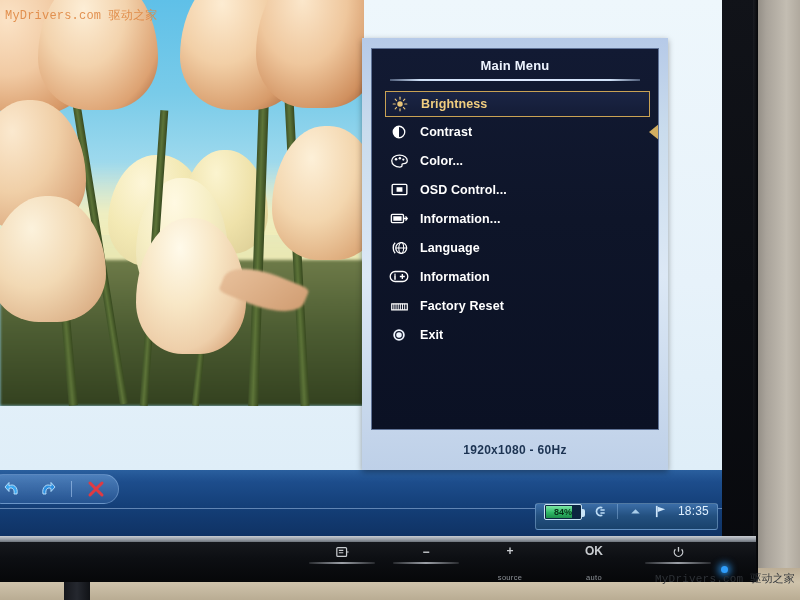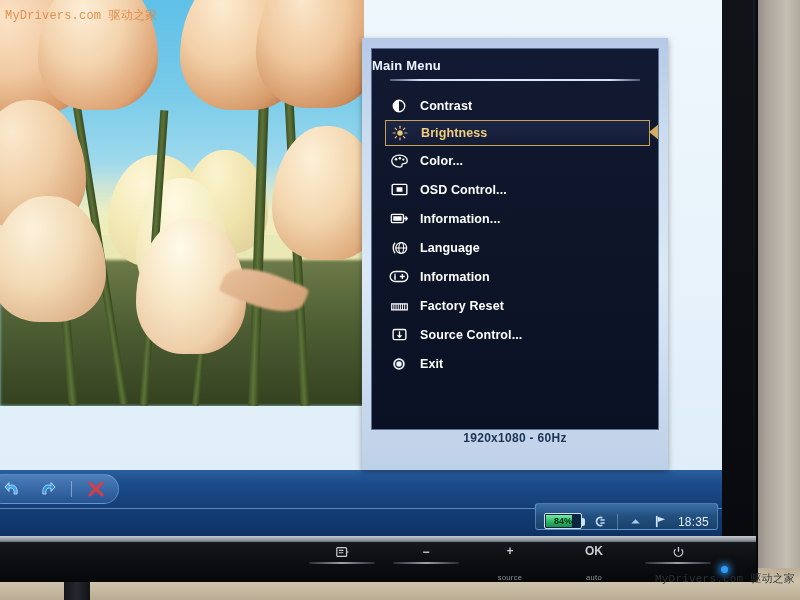--- a/index.html
+++ b/index.html
@@ -109,21 +109,21 @@
     border-radius:15px;
     border:1px solid rgba(175,210,245,0.35);
   }
   .tb-icon { width:20px; height:20px; display:block; }
   .tb-sep { width:1px; height:16px; background:rgba(190,220,255,0.5); }
 
   
   #tray {
     position:absolute; right:4px; top:503px;
     height:27px; padding:0 8px;
-    display:flex; align-items:flex-end; gap:10px;
+    display:flex; align-items:flex-start; gap:10px;
     background:linear-gradient(180deg,#3b6ea8 0%, #23507f 48%, #19426c 100%);
     border:1px solid rgba(150,190,230,0.45);
     border-radius:3px;
   }
   #battery {
     position:relative; width:38px; height:16px;
     border:1px solid #c9e4f6; border-radius:2px;
     background:#0c2540; display:flex; align-items:center;
   }
   #battery-fill {
@@ -154,21 +154,21 @@
     box-shadow:0 2px 6px rgba(0,0,0,0.35);
   }
   #osd-inner {
     position:relative;
     width:288px; height:382px;
     background:linear-gradient(180deg,#121a33 0%, #0e1529 45%, #0b1124 100%);
     border:1px solid #5f7296;
     overflow:hidden;
   }
   #osd-title {
-    color:#eef4ff;
+    text-align:center; color:#eef4ff;
     font-size:13px; font-weight:bold;
     letter-spacing:0.2px;
     padding:9px 0 6px 0;
   }
   #osd-rule {
     height:2px; margin:0 18px 10px 18px;
     background:linear-gradient(90deg,rgba(190,215,250,0.35),#cfe0f7 12%,#dfeaff 50%,#cfe0f7 88%,rgba(190,215,250,0.35));
   }
   .osd-row {
     position:relative;
@@ -197,21 +197,21 @@
     position:absolute; left:277px; top:74px;
     width:0; height:0;
     border-top:9px solid transparent;
     border-bottom:9px solid transparent;
     border-right:11px solid #d3ae61;
   }
   #osd-footer {
     text-align:center;
     font-size:12px; color:#1c3352;
     font-weight:bold;
-    padding-top:1px;
+    padding-top:13px;
     letter-spacing:0.3px;
   }
 
   
   #screen-lip {
     position:absolute; left:-6px; top:536px; width:762px; height:6px;
     background:linear-gradient(180deg,#c9ccd2 0%, #9aa0a8 55%, #6e747c 100%);
   }
   #bottom-bezel {
     position:absolute; left:-6px; top:542px; width:762px; height:40px;
@@ -350,30 +350,20 @@
         <path d="M5 3 L13 5.5 L5 8.5 Z" fill="#cfe6fa"></path>
       </svg>
     </span>
     <span id="tray-time">18:35</span>
   </div>
 
   <div id="osd">
     <div id="osd-inner">
       <div id="osd-title">Main Menu</div>
       <div id="osd-rule"></div>
-
-      <div class="osd-row">
-        <span class="ico">
-          <svg viewBox="0 0 20 20" width="16" height="16">
-            <circle cx="10" cy="10" r="7.2" fill="none" stroke="#fff" stroke-width="1.6"></circle>
-            <path d="M10 2.8 A7.2 7.2 0 0 0 10 17.2 Z" fill="#fff"></path>
-          </svg>
-        </span>
-        <span class="lbl">Contrast</span>
-      </div>
 
       <div class="osd-row sel">
         <span class="ico">
           <svg viewBox="0 0 20 20" width="16" height="16">
             <circle cx="10" cy="10" r="3.4" fill="#e8c478"></circle>
             <g stroke="#e8c478" stroke-width="1.5" stroke-linecap="round">
               <path d="M10 1.5 L10 4"></path>
                 <path d="M10 16 L10 18.5"></path>
               <path d="M1.5 10 L4 10"></path>
                 <path d="M16 10 L18.5 10"></path>
@@ -382,20 +372,30 @@
               <path d="M16 4 L14.3 5.7"></path>
                 <path d="M5.7 14.3 L4 16"></path>
             </g>
           </svg>
         </span>
         <span class="lbl">Brightness</span>
       </div>
 
       <div class="osd-row">
         <span class="ico">
+          <svg viewBox="0 0 20 20" width="16" height="16">
+            <circle cx="10" cy="10" r="7.2" fill="none" stroke="#fff" stroke-width="1.6"></circle>
+            <path d="M10 2.8 A7.2 7.2 0 0 0 10 17.2 Z" fill="#fff"></path>
+          </svg>
+        </span>
+        <span class="lbl">Contrast</span>
+      </div>
+
+      <div class="osd-row">
+        <span class="ico">
           <svg viewBox="0 0 22 18" width="19" height="16">
             <path d="M11 2.2 C16.2 2.2 20 5 20 8.4 C20 11.3 17.6 12 15.8 12 C14.4 12 13.6 12.8 13.9 14 C14.2 15.2 13.2 16 11.3 16 C6 16 2 12.8 2 8.6 C2 5 6 2.2 11 2.2 Z" fill="none" stroke="#fff" stroke-width="1.5"></path>
             <circle cx="7" cy="7" r="1.5" fill="#fff"></circle>
             <circle cx="11.4" cy="5.9" r="1.4" fill="#fff"></circle>
             <circle cx="15.4" cy="7.4" r="1.3" fill="#fff"></circle>
           </svg>
         </span>
         <span class="lbl">Color...</span>
       </div>
 
@@ -454,29 +454,20 @@
                 <path d="M9.5 6 L9.5 13"></path>
               <path d="M12 6 L12 13"></path>
                 <path d="M14.5 6 L14.5 13"></path>
                 <path d="M17 6 L17 13"></path>
             </g>
           </svg>
         </span>
         <span class="lbl">Factory Reset</span>
       </div>
 
-      <div class="osd-row">
-        <span class="ico">
-          <svg viewBox="0 0 20 18" width="17" height="16">
-            <rect x="2.5" y="2.5" width="15" height="12" rx="2" fill="none" stroke="#fff" stroke-width="1.6"></rect>
-            <path d="M10 4.6 L10 11.4 M7.6 9.2 L10 11.8 L12.4 9.2" stroke="#fff" stroke-width="1.5" fill="none"></path>
-          </svg>
-        </span>
-        <span class="lbl">Source Control...</span>
-      </div>
 
       <div class="osd-row">
         <span class="ico">
           <svg viewBox="0 0 20 20" width="16" height="16">
             <circle cx="10" cy="10" r="7.2" fill="#f0f6ff"></circle>
             <circle cx="10" cy="10" r="4.2" fill="none" stroke="#0e1529" stroke-width="1.5"></circle>
           </svg>
         </span>
         <span class="lbl">Exit</span>
       </div>

